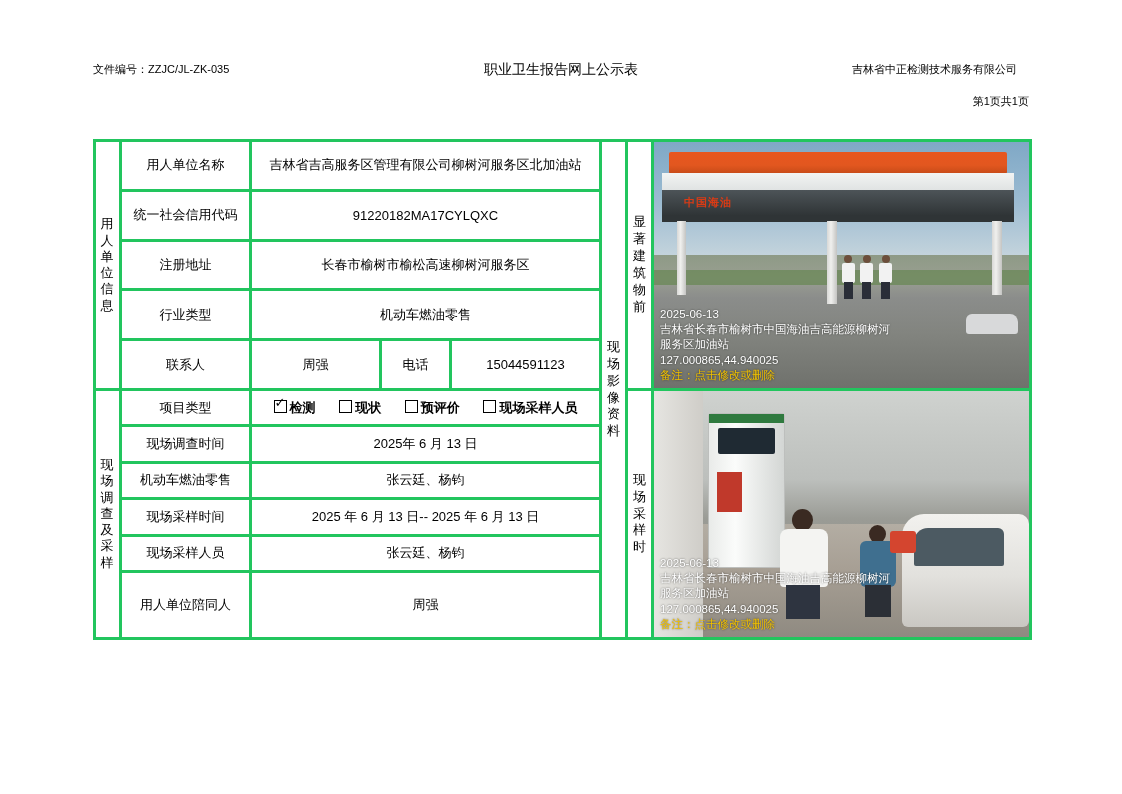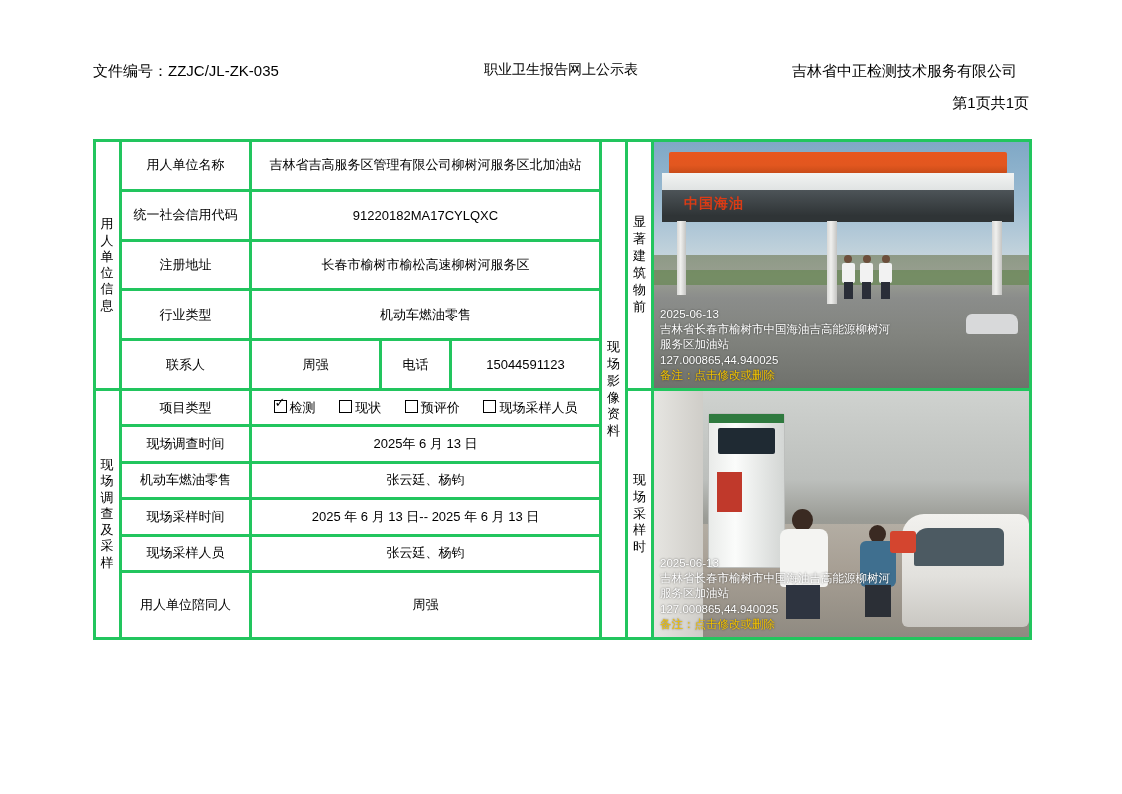--- a/index.html
+++ b/index.html
@@ -12,21 +12,21 @@
     width: 1122px;
     height: 794px;
     background: #ffffff;
     margin: 0 auto;
     font-family: "Liberation Sans", "DejaVu Sans", sans-serif;
     color: #000;
     overflow: hidden;
   }
   .hdr {
     position: absolute;
-    font-size: 15px;
+    font-size: 11px;
     white-space: nowrap;
   }
   #hdr-doc-no { left: 93px; top: 62px; }
   #hdr-title {
     left: 0; top: 61px; width: 1122px; text-align: center;
     font-size: 14px; font-weight: normal;
   }
   #hdr-company { right: 105px; top: 62px; }
   #hdr-project-no { left: 93px; top: 94px; }
   #hdr-page { right: 93px; top: 94px; }
@@ -91,20 +91,21 @@
     text-shadow: 0 0 2px rgba(0,0,0,0.65);
     font-family: "Liberation Sans", sans-serif;
   }
   .ov .note { color: #f2c200; }
 
   .chk {
     display: inline-block;
     margin: 0 10px;
     white-space: nowrap;
     font-size: 13px;
+    font-weight: bold;
   }
   .box {
     display: inline-block;
     width: 11px;
     height: 11px;
     border: 1px solid #000;
     position: relative;
     vertical-align: -1px;
     margin-right: 3px;
   }
@@ -139,21 +140,21 @@
   .p1-canopy-white {
     position: absolute; left: 2%; top: 12.5%; width: 94%; height: 7.5%;
     background: linear-gradient(180deg,#f2f4f3 0%, #dfe2e2 100%);
   }
   .p1-canopy-under {
     position: absolute; left: 2%; top: 19.5%; width: 94%; height: 13%;
     background: linear-gradient(180deg,#4d5458 0%, #2f3436 80%);
   }
   .p1-logo {
     position: absolute; left: 8%; top: 21.5%;
-    color: #e23b13; font-size: 14px; font-weight: bold; letter-spacing: 1px;
+    color: #e23b13; font-size: 11px; font-weight: bold; letter-spacing: 1px;
     opacity: 0.95;
   }
   .p1-pillar {
     position: absolute; background: linear-gradient(90deg,#d8d8d6,#f0f0ee 40%,#c4c4c2);
   }
   .p1-green {
     position: absolute; left: 0; top: 52%; width: 100%; height: 6%;
     background: #6f8a5d; opacity: .85;
   }
   .p1-person {

